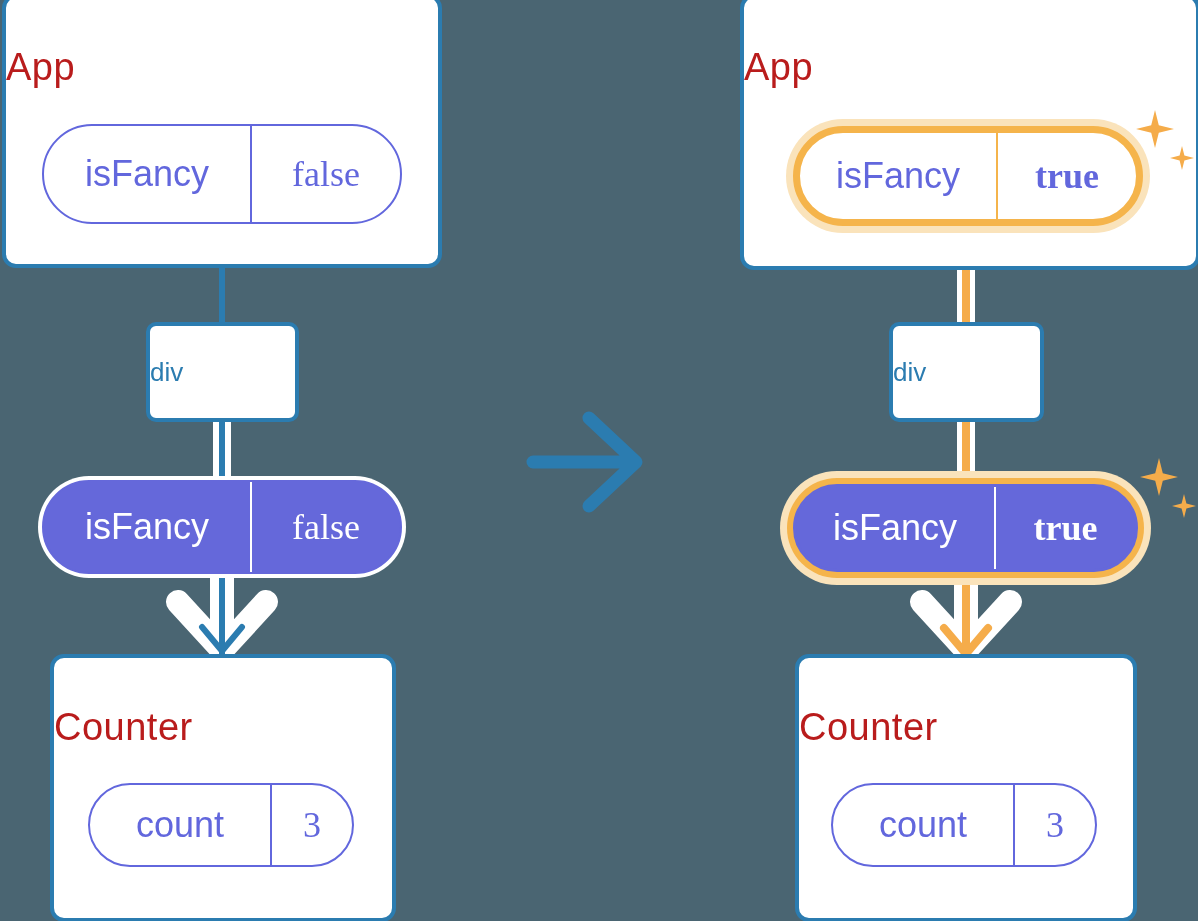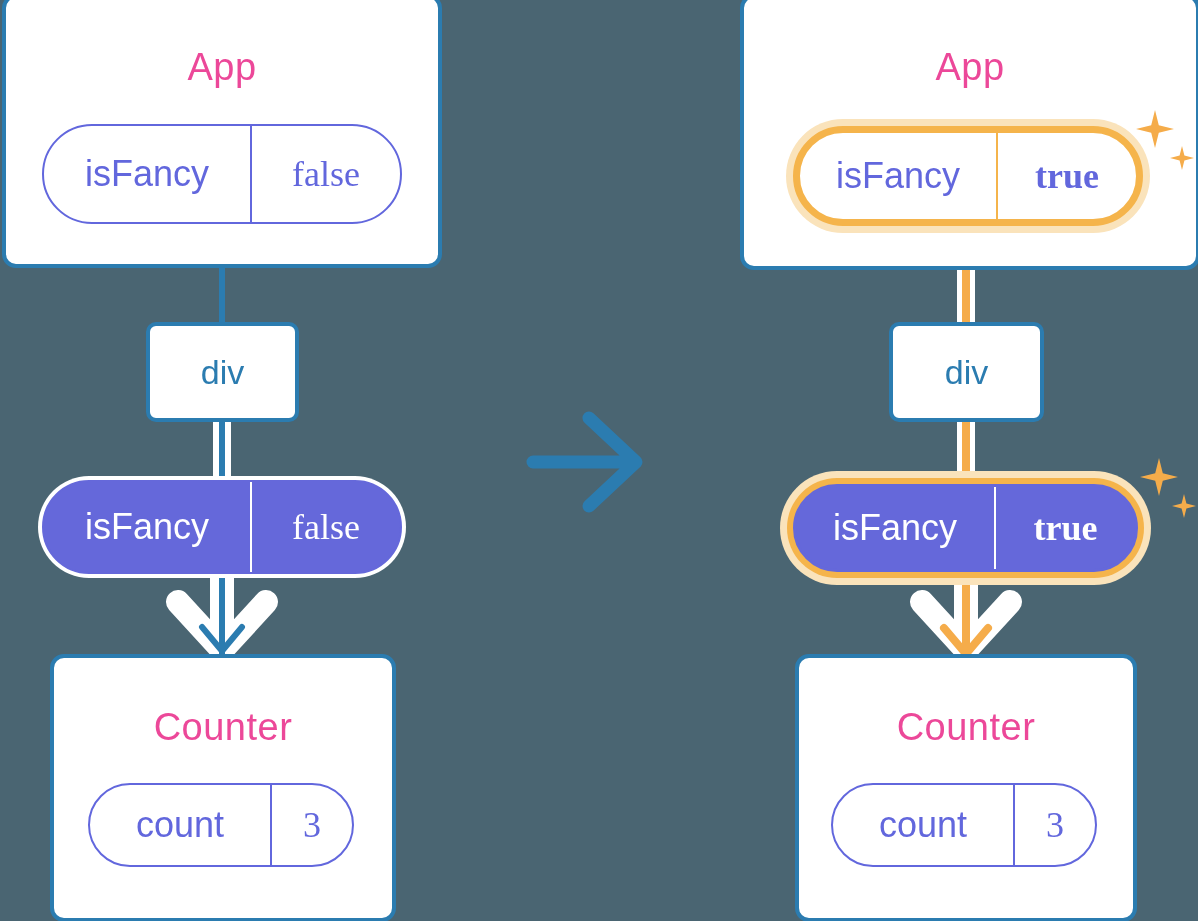--- a/index.html
+++ b/index.html
@@ -35,33 +35,33 @@
     box-sizing: border-box;
     z-index: 3;
   }
   .compbox.tag {
     border-radius: 10px;
     border-width: 4px;
   }
   .comp-title {
     position: absolute;
     left: 0; right: 0;
-    text-align: center;
-    color: #ec4899;
+    text-align: left;
+    color: #b91c1c;
     font-size: 38px;
     letter-spacing: 0.5px;
     white-space: nowrap;
   }
   .tag-title {
     position: absolute;
     left: 0; right: 0; top: 50%;
     transform: translateY(-50%);
-    text-align: center;
+    text-align: left;
     color: #2b7cb0;
-    font-size: 34px;
+    font-size: 26px;
   }
 
   
   .pill {
     position: absolute;
     display: flex;
     align-items: stretch;
     box-sizing: border-box;
     border-radius: 999px;
     overflow: hidden;

